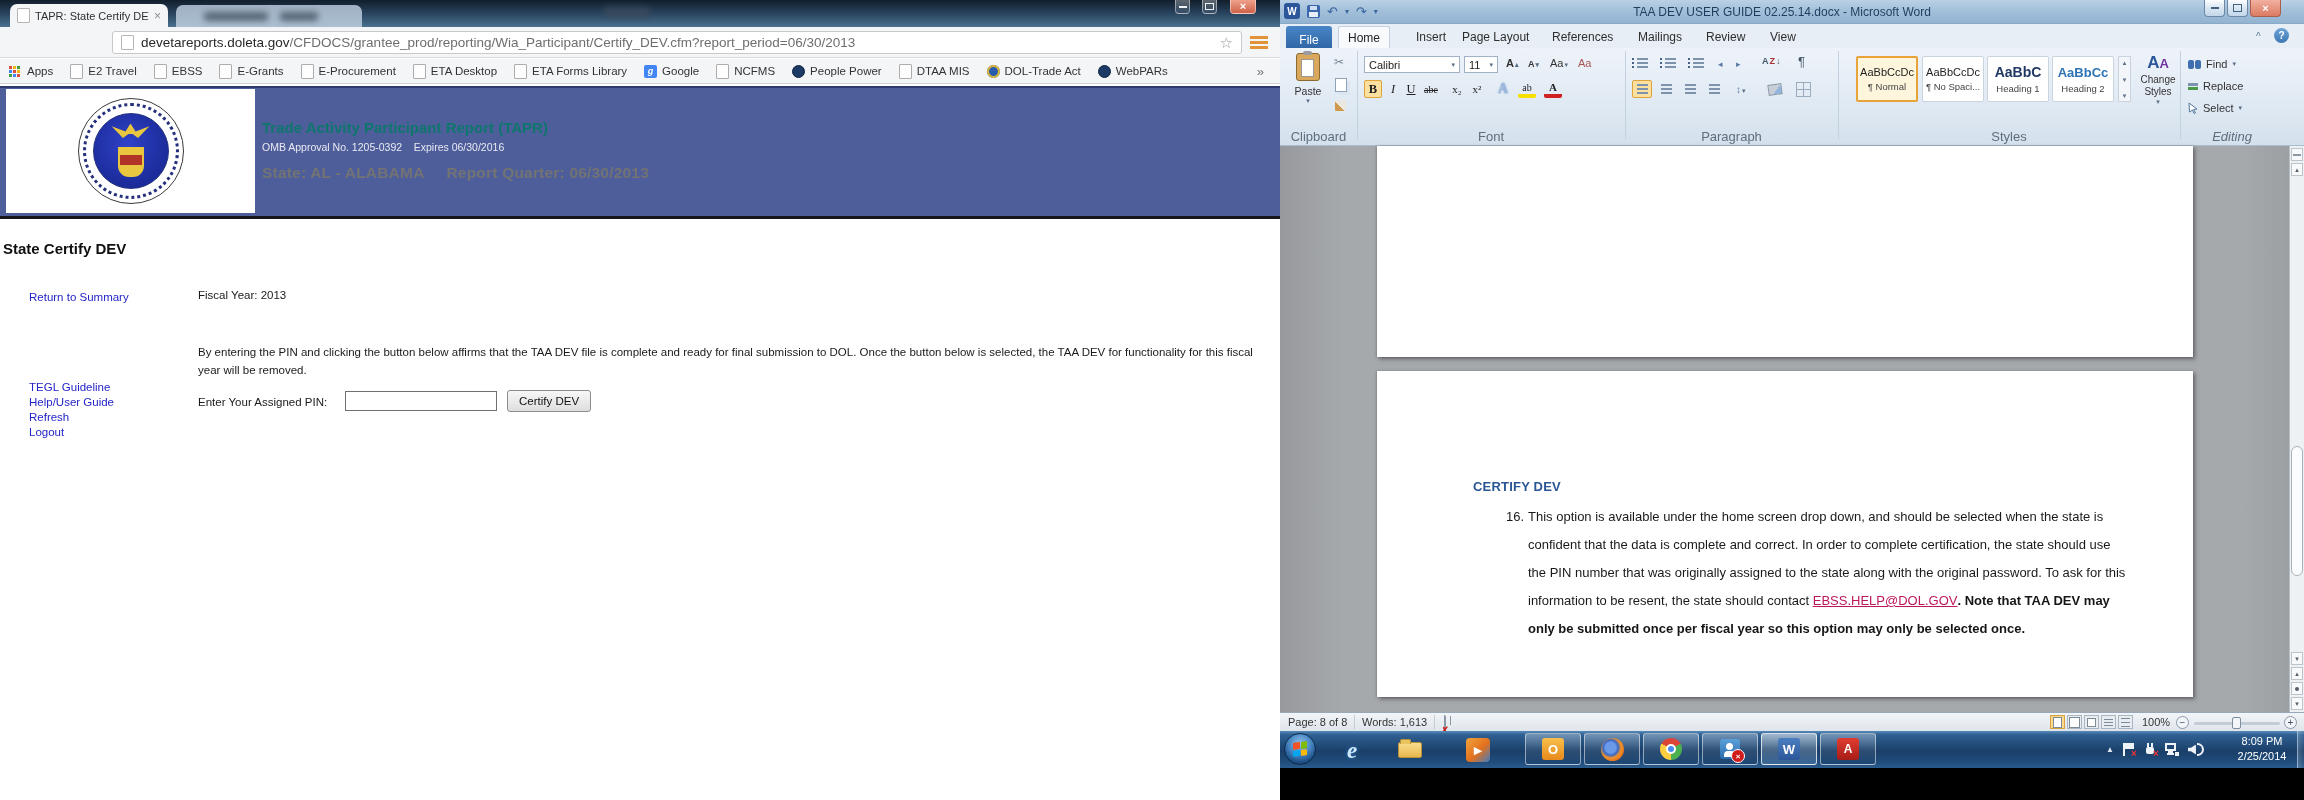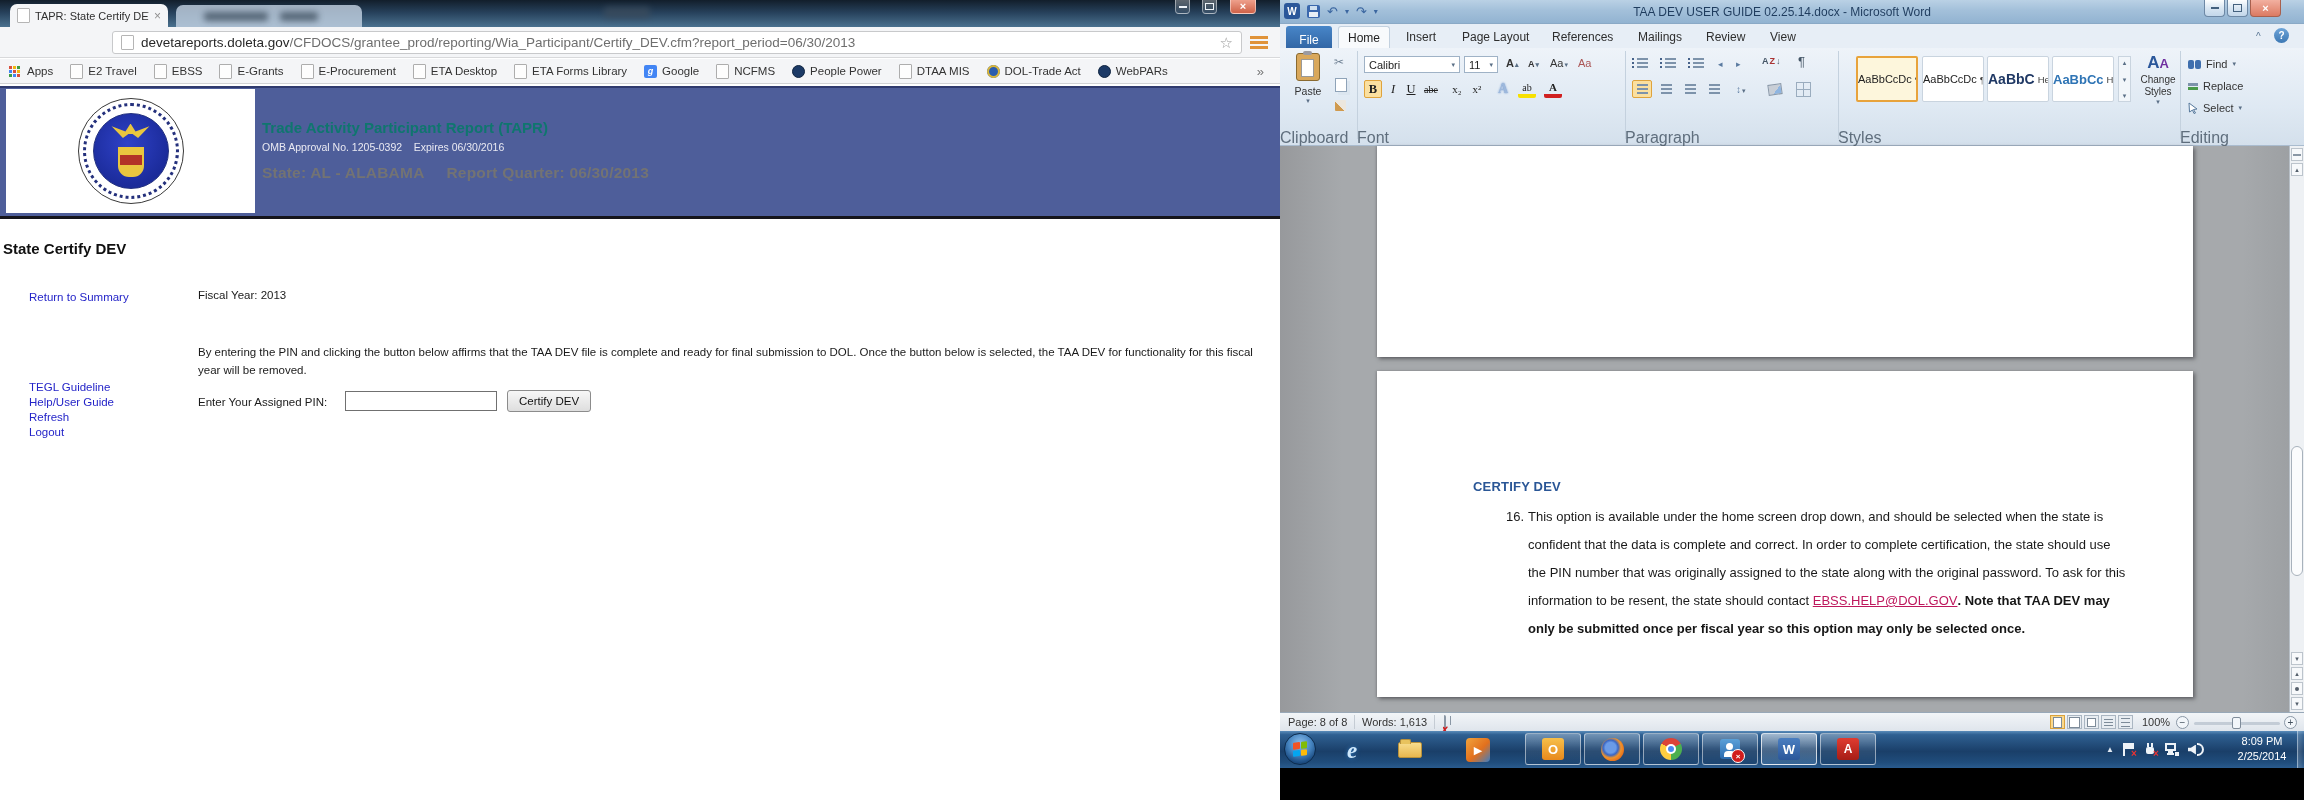--- a/index.html
+++ b/index.html
@@ -102,21 +102,21 @@
         background:linear-gradient(#4886c8,#2c5f9e);display:flex;align-items:center;justify-content:center;}
   .hometab{left:58px;top:2px;width:52px;height:22px;background:#f8fafc;border:1px solid #c3d1df;border-bottom:none;
            border-radius:3px 3px 0 0;color:#222;font-size:12px;display:flex;align-items:center;justify-content:center;box-sizing:border-box;}
   .wtab{top:6px;font-size:12px;color:#2e2e2e;}
   .collapse{left:976px;top:7px;font-size:10px;color:#5a7694;}
   .helpbtn{left:994px;top:4px;width:15px;height:15px;border-radius:50%;color:#fff;font-size:10px;font-weight:bold;
            background:linear-gradient(#6ea4d8,#3c78b4);display:flex;align-items:center;justify-content:center;}
   .ribbon{left:0;top:48px;width:1024px;height:98px;
           background:linear-gradient(#eef3f9,#dfe9f3 60%,#d4e0ec);border-bottom:1px solid #aabccf;box-sizing:border-box;}
   .rsep{top:3px;width:1px;height:88px;background:#c4d1de;}
-  .rlbl{top:81px;font-size:16px;color:#5f6e7d;text-align:left;}
+  .rlbl{top:81px;font-size:13px;color:#5f6e7d;text-align:center;}
   .paste{left:8px;top:5px;width:40px;display:flex;flex-direction:column;align-items:center;}
   .clipic{width:22px;height:26px;background:#d9a85c;border:1px solid #8a6a30;border-radius:3px;position:relative;}
   .clipic i{position:absolute;left:6px;top:-3px;width:9px;height:4px;background:#9a9aa2;border-radius:2px;}
   .clipic b{position:absolute;left:4px;top:5px;width:13px;height:18px;background:#fff;border:1px solid #999;box-sizing:border-box;}
   .pastelbl{font-size:10.5px;color:#333;margin-top:4px;}
   .mini{font-size:12px;color:#6d7f92;line-height:1;}
   .copyic{width:10px;height:12px;border:1px solid #8fa3b8;background:#fff;box-shadow:3px 3px 0 0 #dce6f0;}
   .brushic{width:11px;height:11px;background:linear-gradient(45deg,#d09a4e 45%,#ece7de 45%);border-radius:1px;}
   .combo{height:17px;background:#fff;border:1px solid #9fb2c6;font-size:11px;color:#222;display:flex;
          align-items:center;justify-content:space-between;padding:0 4px;box-sizing:border-box;}
@@ -127,21 +127,21 @@
   .hl{background:#fbe0a0;border:1px solid #dfa33c;}
   .ic{display:flex;align-items:center;justify-content:center;}
   .bars{width:11px;height:2px;background:#7d93ab;box-shadow:0 4px #7d93ab,0 8px #7d93ab;margin-bottom:8px;}
   .dots{width:2px;height:2px;background:#46628a;box-shadow:0 4px #46628a,0 8px #46628a;margin:0 3px 8px 0;}
   .albox{width:20px;height:18px;display:flex;align-items:center;justify-content:center;border-radius:2px;box-sizing:border-box;}
   .bucket{width:12px;height:9px;background:linear-gradient(135deg,#c8ced6 60%,#8fb5e0 60%);border:1px solid #8a98a8;transform:rotate(-8deg);}
   .bord{width:13px;height:13px;border:1px solid #9aacbe;
         background:linear-gradient(#9aacbe,#9aacbe) center/13px 1px no-repeat,
                    linear-gradient(#9aacbe,#9aacbe) center/1px 13px no-repeat;}
   .scard{top:8px;width:62px;height:46px;background:#fff;border:1px solid #c9d4df;border-radius:2px;
-         display:flex;flex-direction:row;align-items:center;justify-content:center;gap:3px;box-sizing:border-box;overflow:hidden;}
+         display:flex;flex-direction:column;align-items:center;justify-content:center;gap:3px;box-sizing:border-box;overflow:hidden;}
   .scard.sel{border:2px solid #e8a33b;background:#fdf6dc;}
   .sprev{font-size:11px;color:#222;white-space:nowrap;}
   .h1p{font-weight:bold;color:#1f3864;font-size:14px;}
   .h2p{font-weight:bold;color:#2e74b5;font-size:13px;}
   .sname{font-size:9.5px;color:#444;white-space:nowrap;max-width:56px;overflow:hidden;}
   .sstrip{left:838px;top:8px;width:13px;height:46px;border:1px solid #c9d4df;background:#f2f6fa;box-sizing:border-box;
           display:flex;flex-direction:column;align-items:center;justify-content:space-between;padding:2px 0;}
   .sstrip span{font-size:7px;color:#5a6f86;line-height:1;}
   .chsty{left:856px;top:6px;width:44px;display:flex;flex-direction:column;align-items:center;}
   .chico{font-weight:bold;line-height:1;}
@@ -394,21 +394,21 @@
           <span class="wrest"></span>
         </div>
       <div class="abs wwin close" style="left:970px;width:31px;color:#fff;">
           <span class="xglyph">×</span>
         </div>
     </div>
 
     <div class="abs wtabs">
       <div class="abs ftab">File</div>
       <div class="abs hometab">Home</div>
-      <span class="abs wtab" style="left:126px;">Insert</span>
+      <span class="abs wtab" style="left:136px;">Insert</span>
       <span class="abs wtab" style="left:182px;">Page Layout</span>
       <span class="abs wtab" style="left:272px;">References</span>
       <span class="abs wtab" style="left:358px;">Mailings</span>
       <span class="abs wtab" style="left:426px;">Review</span>
       <span class="abs wtab" style="left:490px;">View</span>
       <span class="abs collapse">^</span>
       <span class="abs helpbtn">?</span>
     </div>
 
     <div class="abs ribbon">
@@ -551,21 +551,21 @@
           </span>
         <span>Replace</span>
       </div>
       <div class="abs erow" style="top:54px;">
         <svg width="10" height="12">
             <path d="M1 1 L9 7 L5.5 7.5 L7.5 11 L6 11.5 L4.5 8 L1.5 10 Z" fill="#fff" stroke="#55789c"></path>
           </svg>
         <span>Select</span>
         <span class="dd">▾</span>
       </div>
-      <div class="abs rlbl" style="left:900px;width:104px;">Editing</div>
+      <div class="abs rlbl" style="left:900px;width:104px;font-style:italic;">Editing</div>
     </div>
 
     <div class="abs docarea">
       <div class="abs wpage" style="top:0;height:211px;"></div>
       <div class="abs wpage" style="top:225px;height:326px;">
         <div class="abs docHead" style="left:96px;top:108px;">CERTIFY DEV</div>
         <div class="abs docItem" style="left:129px;top:132px;">
           <span class="dnum">16.</span>
           <span class="dtext"><span>This option is available under the home screen drop down, and should be selected when the state is confident that the data is complete and correct. In order to complete certification, the state should use the PIN number that was originally assigned to the state along with the original password. To ask for this information to be resent, the state should contact </span><span class="dlink">EBSS.HELP@DOL.GOV</span><span class="dbold">. Note that TAA DEV may only be submitted once per fiscal year so this option may only be selected once.</span></span>
         </div>

